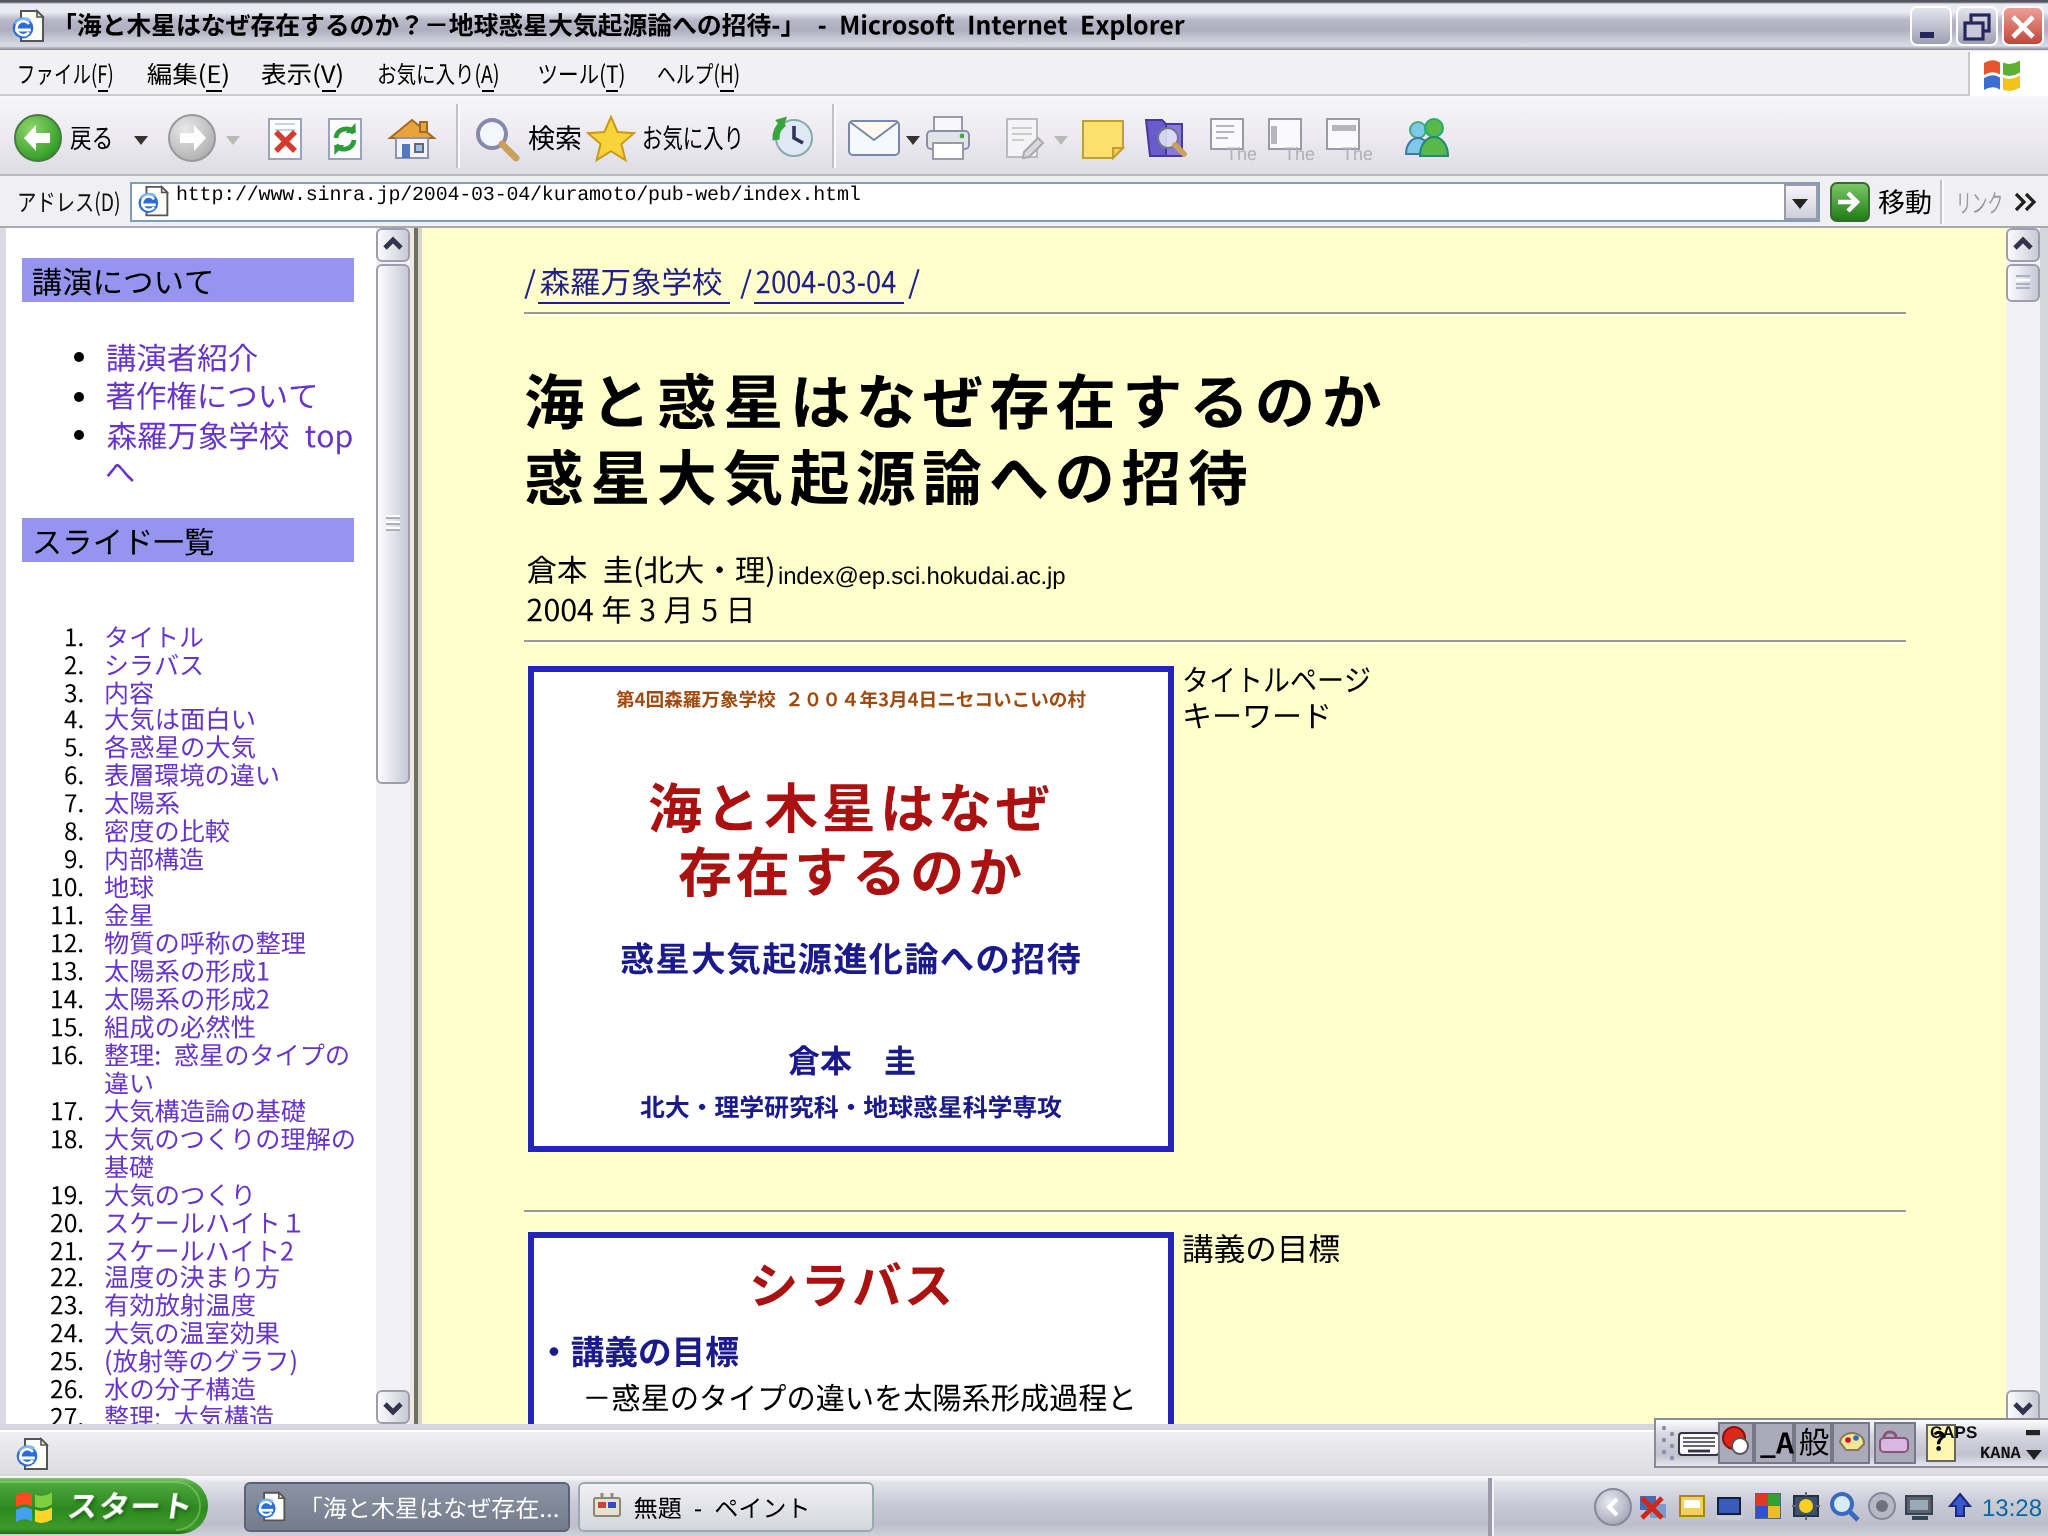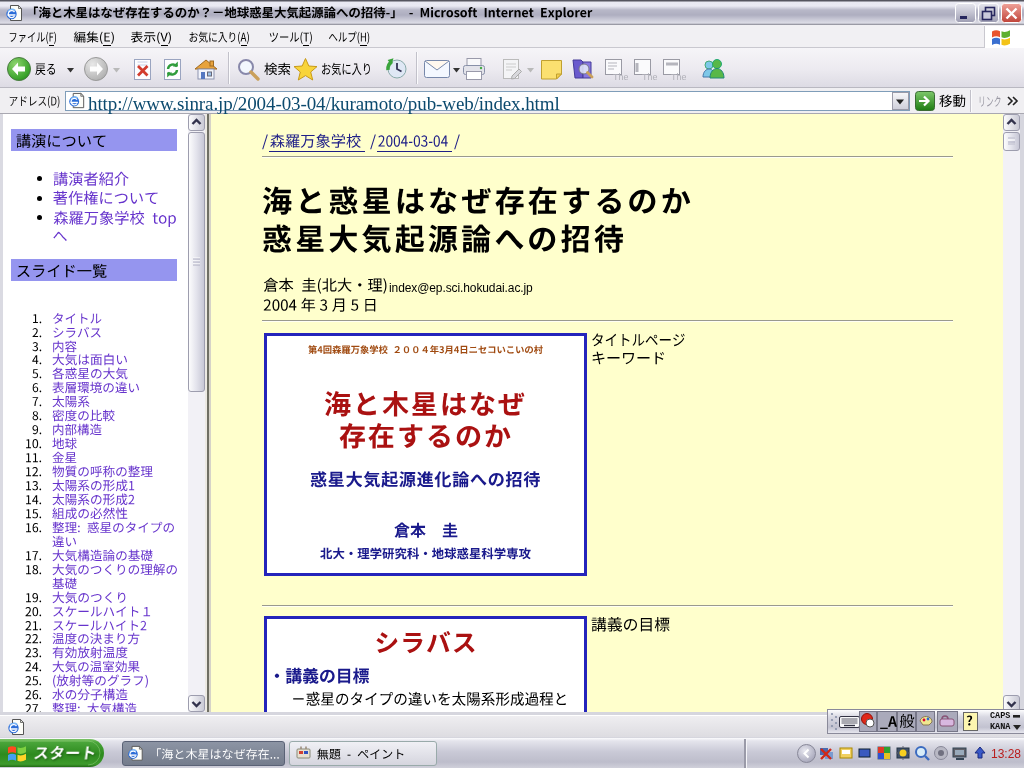--- a/index.html
+++ b/index.html
@@ -608,21 +608,21 @@
 <svg style="position:absolute;left:68px;top:92px;" width="18" height="18" viewBox="0 0 18 18">
     <g transform="scale(0.95)">
       <path d="M5.5 1.5h8l3 3v12h-11z" fill="#fdfdf8" stroke="#555"></path>
       <path d="M13.5 1.5v3h3z" fill="#e8e8e0" stroke="#555" stroke-width="0.8"></path>
       <circle cx="6.5" cy="10" r="5.2" fill="#2a6cd8"></circle>
       <path d="M3 8.2a4.5 4.5 0 0 1 7-1.8" fill="none" stroke="#7ab8f8" stroke-width="1.6"></path>
       <path d="M2.6 11h7.8" stroke="#fff" stroke-width="1.5"></path>
       <path d="M9.5 8a3.5 3.5 0 1 0 0 4.2" fill="none" stroke="#fff" stroke-width="1.3"></path>
     </g>
   </svg>
-<div style="position:absolute;left:88px;top:93px;font-size:19px;color:#0c4a6e;font-family:Liberation Serif, serif;letter-spacing:-0.1px">http://www.sinra.jp/2004-03-04/kuramoto/pub-web/index.html</div>
+<div style="position:absolute;left:88px;top:93px;font-size:10px;color:#000000;font-family:Liberation Mono, monospace;letter-spacing:-0.1px">http://www.sinra.jp/2004-03-04/kuramoto/pub-web/index.html</div>
 <div style="position:absolute;left:892px;top:92px;width:17px;height:18px;background:linear-gradient(180deg,#f6f6f8,#cfcfda);border:1px solid #9a9aa8;"></div>
 <svg style="position:absolute;left:895px;top:98px;" width="11" height="8" viewBox="0 0 11 8">
     <path d="M1 1.5h8L5 6.5z" fill="#222"></path>
   </svg>
 <svg style="position:absolute;left:915px;top:91px;" width="20" height="20" viewBox="0 0 20 20">
     <defs>
       <linearGradient id="go" x1="0" y1="0" x2="0" y2="1">
         <stop offset="0" stop-color="#7ec86a"></stop>
         <stop offset="1" stop-color="#1d7c12"></stop>
       </linearGradient>
@@ -1663,21 +1663,21 @@
     <circle cx="8" cy="8" r="3" fill="#707080"></circle>
   </svg>
 <svg style="position:absolute;left:952px;top:745px;" width="16" height="16" viewBox="0 0 16 16">
     <rect x="1" y="3" width="13" height="9" fill="#606068" stroke="#345"></rect>
     <rect x="3" y="5" width="9" height="5" fill="#9ab"></rect>
     <path d="M4 14h8" stroke="#345" stroke-width="2"></path>
   </svg>
 <svg style="position:absolute;left:972px;top:745px;" width="16" height="16" viewBox="0 0 16 16">
     <path d="M8 2 13 8H10v5H6V8H3z" fill="#3858c8" stroke="#1a2a80"></path>
   </svg>
-<div style="position:absolute;left:991px;top:747px;font-size:12px;color:#b91c1c">13:28</div>
+<div style="position:absolute;left:991px;top:747px;font-size:12px;color:#0369a1">13:28</div>
 <div style="position:absolute;left:827px;top:709px;width:197px;height:25px;background:linear-gradient(180deg,#fdfdfe 0,#d8d8e2 30%,#c2c2d0 75%,#e6e6ee 100%);border:1px solid #8a8a9a;border-right:none;"></div>
 <svg style="position:absolute;left:830px;top:712px;" width="8" height="20" viewBox="0 0 8 20">
     <circle cx="2" cy="2" r="1.1" fill="#8890a8"></circle>
     <circle cx="6" cy="5" r="1.1" fill="#8890a8"></circle>
     <circle cx="2" cy="8" r="1.1" fill="#8890a8"></circle>
     <circle cx="6" cy="11" r="1.1" fill="#8890a8"></circle>
     <circle cx="2" cy="14" r="1.1" fill="#8890a8"></circle>
     <circle cx="6" cy="17" r="1.1" fill="#8890a8"></circle>
   </svg>
 <svg style="position:absolute;left:839px;top:714px;" width="21" height="15" viewBox="0 0 21 15">
@@ -1713,19 +1713,19 @@
 <svg style="position:absolute;left:939px;top:712px;" width="18" height="18" viewBox="0 0 18 18">
     <rect x="1" y="7" width="14" height="7" rx="2" fill="#d8b8e0" stroke="#857"></rect>
     <path d="M3 7C3 3 9 3 9 7" fill="none" stroke="#857" stroke-width="1.6"></path>
   </svg>
 <div style="position:absolute;left:963px;top:712px;width:15px;height:19px;background:#fdf6b0;border:1px solid #666;"></div>
 <svg style="position:absolute;left:966px;top:712.9px;" width="9" height="18" viewBox="0 0 66.8 140.4">
     <g transform="translate(0,96.0)" fill="#000">
       <use href="#g265" x="0"></use>
     </g>
   </svg>
-<div style="position:absolute;left:990px;top:711px;font-size:8.5px;font-weight:bold;color:#111;font-family:Liberation Mono, monospace">CAPS</div>
+<div style="position:absolute;left:965px;top:711px;font-size:8.5px;font-weight:bold;color:#111;font-family:Liberation Sans, sans-serif">CAPS</div>
 <div style="position:absolute;left:990px;top:722px;font-size:8.5px;font-weight:bold;color:#111;font-family:'Liberation Mono',monospace">KANA</div>
 <svg style="position:absolute;left:1012px;top:712px;" width="10" height="8" viewBox="0 0 10 8">
     <rect x="1" y="3" width="7" height="2.6" fill="#222"></rect>
   </svg>
 <svg style="position:absolute;left:1012px;top:723px;" width="10" height="8" viewBox="0 0 10 8">
     <path d="M1 2h8L5 7z" fill="#222"></path>
   </svg>
 </body></html>

